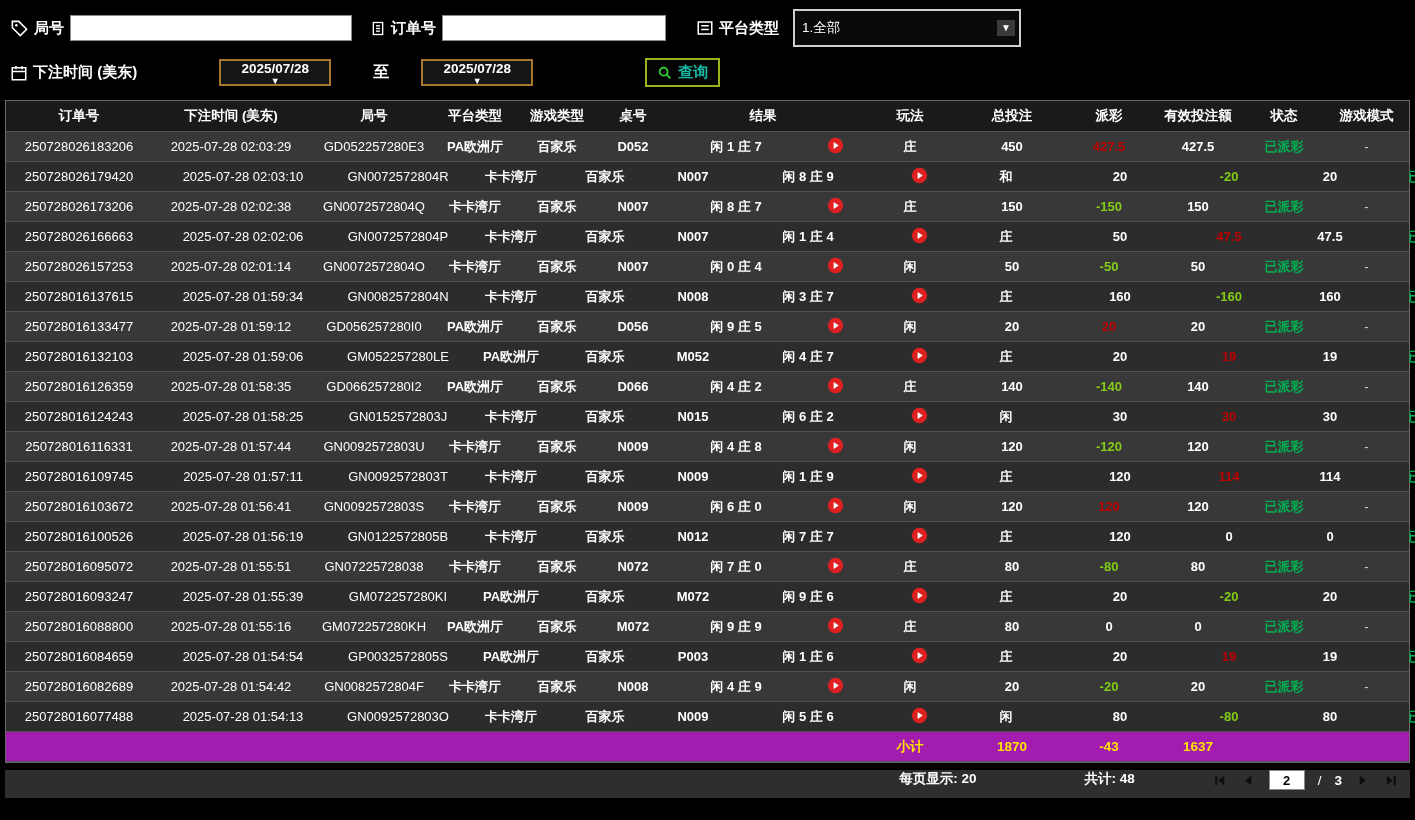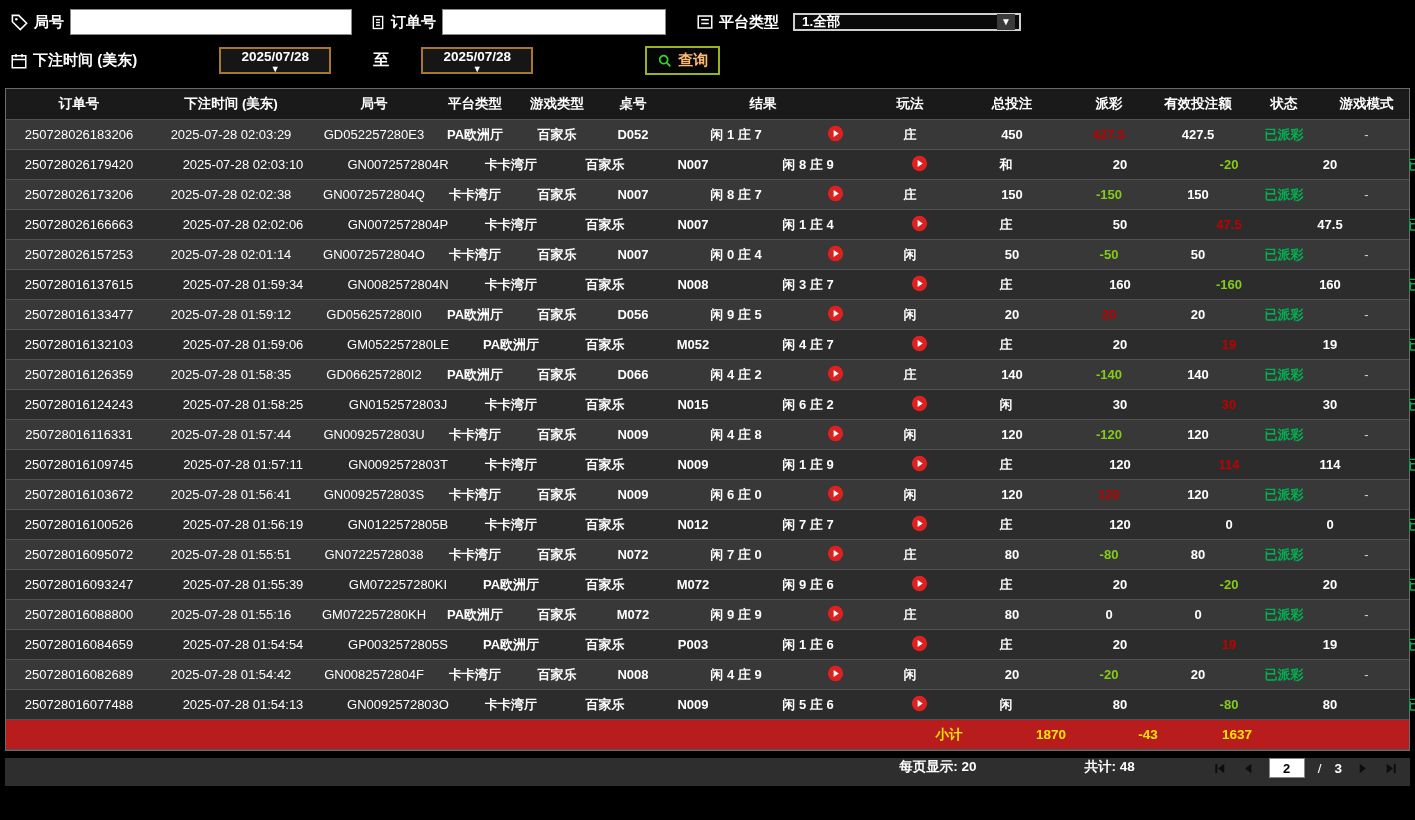--- a/index.html
+++ b/index.html
@@ -8,42 +8,42 @@
   
   .filter-row { display:flex; align-items:center; }
   .filter-row1 { padding:9px 0 4px 10px; }
   .filter-row2 { padding:7px 0 7px 10px; }
   .flabel { font-size:15px; font-weight:bold; margin:0 6px 0 5px; white-space:nowrap; }
   .icon { display:inline-flex; align-items:center; }
   input.txt { height:26px; background:#fff; border:1px solid #8a8a8a; color:#000; font-size:13px; padding:0 6px; font-family:inherit; }
   .round-input { width:282px; }
   .order-input { width:224px; }
   .ml16 { margin-left:18px; } .ml30 { margin-left:30px; }
-  .select-box { width:228px; height:18px; margin-left:8px; background:#0a0a0a; border:2px solid #cfcfcf; display:flex; align-items:center; justify-content:space-between; padding:0 4px 0 7px; font-size:13.5px; font-weight:bold; cursor:pointer; }
+  .select-box { width:228px; height:38px; margin-left:8px; background:#0a0a0a; border:2px solid #cfcfcf; display:flex; align-items:center; justify-content:space-between; padding:0 4px 0 7px; font-size:13.5px; font-weight:normal; cursor:pointer; }
   .select-arrow { font-size:10px; color:#fff; background:#3a3a3a; padding:3px 4px; line-height:1; }
   .date-btn { width:112px; height:27px; margin-left:0; background:#161616; border:2px solid #a8762c; display:flex; align-items:center; justify-content:space-between; padding:0 7px; font-size:13.5px; font-weight:bold; cursor:pointer;flex-direction:column; }
   .date-btn .arr { font-size:9px; }
   .to-label { font-size:16px; font-weight:bold; margin:0 32px 0 42px; }
-  .query-btn { height:29px; margin-left:112px; background:#050505; border:2px solid #9ab31c; display:flex; align-items:center; gap:5px; padding:0 10px; font-size:15px; font-weight:bold; color:#fdba74; cursor:pointer; font-family:inherit; }
+  .query-btn { height:29px; margin-left:112px; background:#050505; border:2px solid #9ab31c; display:flex; align-items:center; gap:5px; padding:0 10px; font-size:15px; font-weight:bold; color:#14b8a6; cursor:pointer; font-family:inherit; }
   .date-from { margin-left:76px; }
 
   
   .table-wrap { margin:6px 5px 0 5px; border:1px solid #6a6a6a; }
   .row { display:grid; grid-template-columns:146px 158px 128px 74px 90px 62px 144px 54px 96px 108px 86px 92px 80px 1fr; align-items:center; height:30px; border-bottom:1px solid #525252; font-size:13px; }
   .thead-row { height:31px; background:#1a1a1a; font-weight:bold; font-size:13.5px; }
   .odd { background:#383838; } .even { background:#2c2c2c;gap:12px; }
   .cell { text-align:center; overflow:hidden; white-space:nowrap; }
   .bold { font-weight:bold; }
   .num { font-weight:bold; }
   .pos { color:#c00000; } .neg { color:#84cc16; } .zero { color:#ffffff; }
   .status { color:#00b050; font-weight:bold; }
   .mode { color:#cfcfcf; }
   .result-h { grid-column:span 2; }
   .play-btn { display:inline-flex; cursor:pointer; }
-  .summary { background:#b91c1c;padding-left:39px; }
+  .summary { background:#a21caf; }
   .summary .c9 { grid-column:9; } .summary .c10 { grid-column:10; }
   .summary .c11 { grid-column:11; } .summary .c12 { grid-column:12; }
   .sumtxt { color:#ffe400; font-weight:bold; font-size:13.5px; }
 
   
   .pagination { margin:7px 5px 0 5px; height:28px; background:#2e2e2e; display:flex; align-items:flex-start; justify-content:flex-end; font-size:13.5px; font-weight:bold; padding-right:12px; }
   .perpage { margin-right:108px; }
   .totalcount { margin-right:78px; }
   .pgctl { display:flex; align-items:center; gap:13px; }
   .pgbtn { display:inline-flex; cursor:pointer; }

